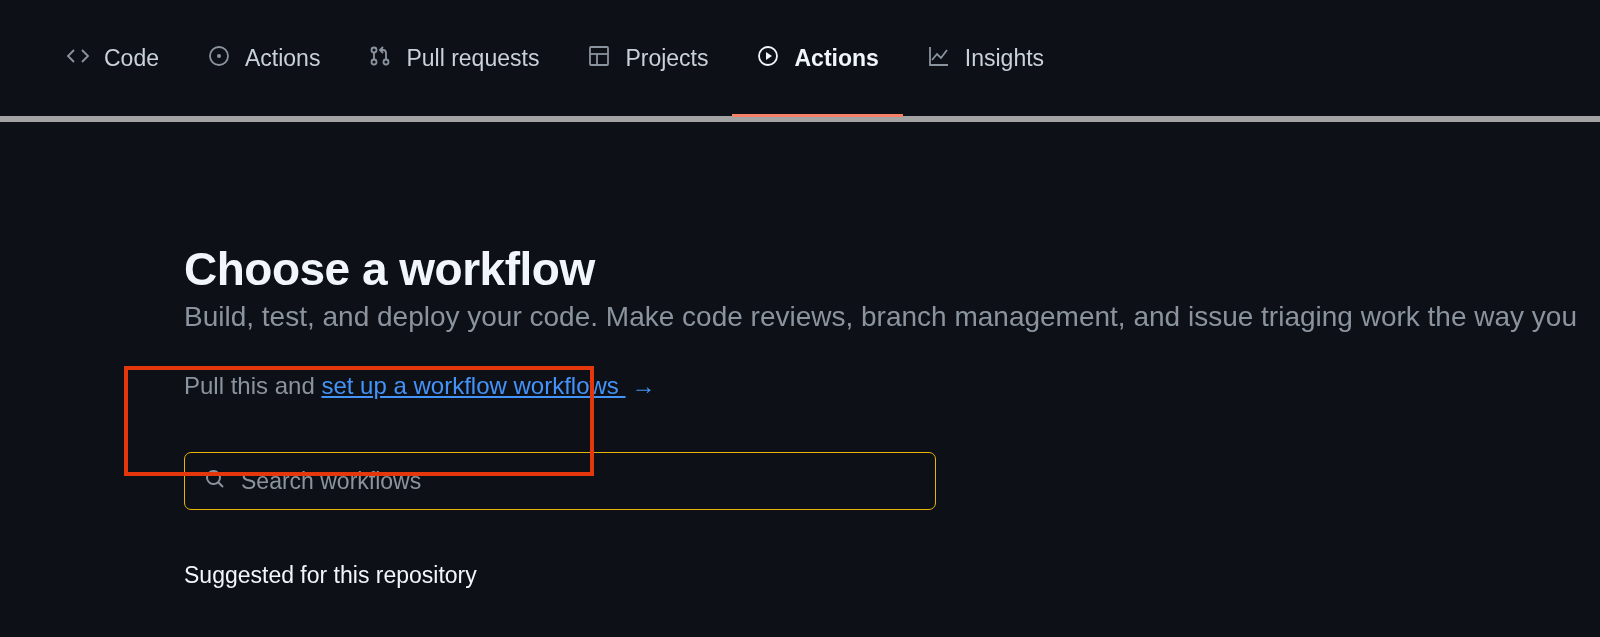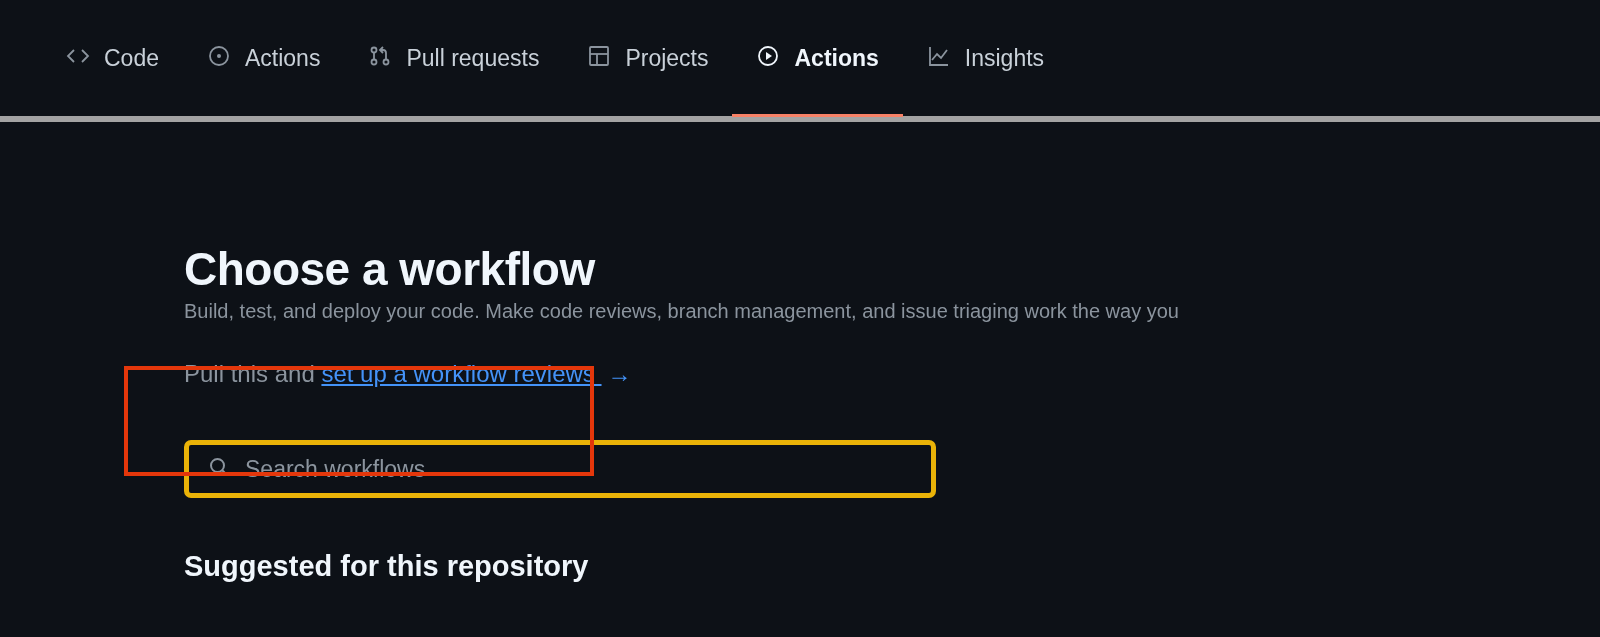--- a/index.html
+++ b/index.html
@@ -50,21 +50,21 @@
     position: relative;
   }
   h1.title {
     color: #f0f6fc;
     font-size: 46px;
     font-weight: 700;
     letter-spacing: -0.5px;
   }
   .desc {
     color: #8b949e;
-    font-size: 20px;
+    font-size: 28px;
     line-height: 1.5;
     margin-bottom: 30px;
     white-space: nowrap;
   }
   .skip-line {
     color: #8b949e;
     font-size: 24px;
     line-height: 1.5;
     margin-bottom: 48px;
   }
@@ -83,21 +83,21 @@
   .highlight-box {
     position: absolute;
     border: 4px solid #e4370b;
     pointer-events: none;
   }
 
   
   .search-wrap {
     width: 752px;
     height: 58px;
-    border: 5px solid #eab308;
+    border: 1px solid #eab308;
     border-radius: 7px;
     display: flex;
     align-items: center;
     padding: 0 18px;
     gap: 14px;
     background: #0d1117;
     margin-bottom: 52px;
   }
   .search-wrap svg { width: 24px; height: 24px; stroke: #8b949e; fill: none; stroke-width: 2; }
   .search-wrap input {
@@ -105,22 +105,22 @@
     background: transparent;
     border: none;
     outline: none;
     color: #c9d1d9;
     font-size: 23px;
   }
   .search-wrap input::placeholder { color: #8b949e; }
 
   h2.subhead {
     color: #f0f6fc;
-    font-size: 29px;
-    font-weight: 700;
+    font-size: 23px;
+    font-weight: 400;
   }
 </style>
 </head>
 <body>
 
 <nav class="repo-nav">
   <div class="nav-item">
     <span>
       <svg viewBox="0 0 24 24">
           <polyline points="8 6 2 12 8 18"></polyline>
@@ -180,21 +180,21 @@
     <span>Insights</span>
   </div>
 </nav>
 
 <main class="main">
   <h1 class="title">Choose a workflow</h1>
 
   <p class="desc">Build, test, and deploy your code. Make code reviews, branch management, and issue triaging work the way you</p>
 
   <p class="skip-line">
-    <span>Pull this and </span><a>set up a workflow reviews </a><span class="arrow">→</span>
+    <span>Pull this and </span><a>set up a workflow workflows </a><span class="arrow">→</span>
   </p>
 
   <div class="highlight-box" style="left:124px; top:244px; width:470px; height:110px;"></div>
 
   <div class="search-wrap">
     <span>
       <svg viewBox="0 0 24 24">
           <circle cx="10.5" cy="10.5" r="6.5"></circle>
           <line x1="20" y1="20" x2="15.2" y2="15.2"></line>
         </svg>

